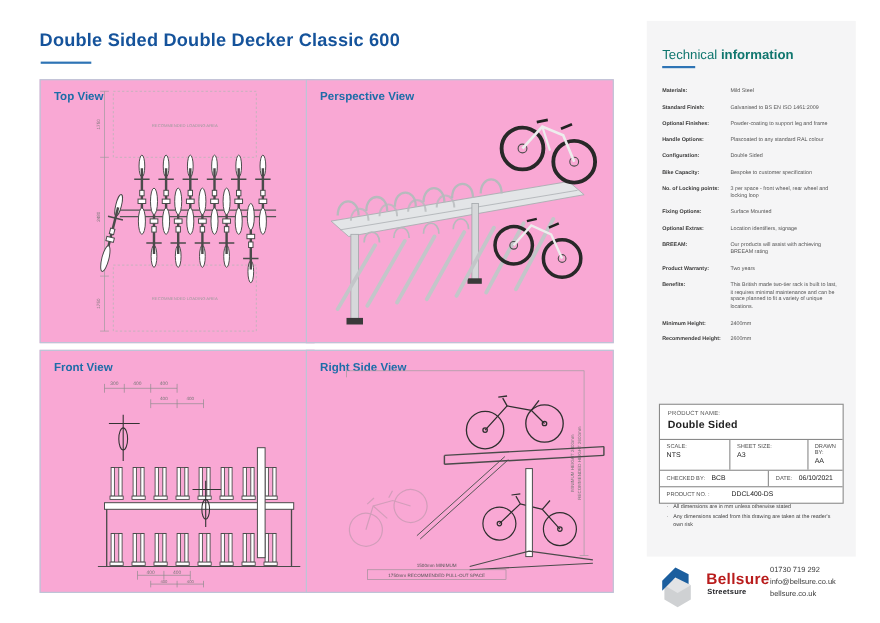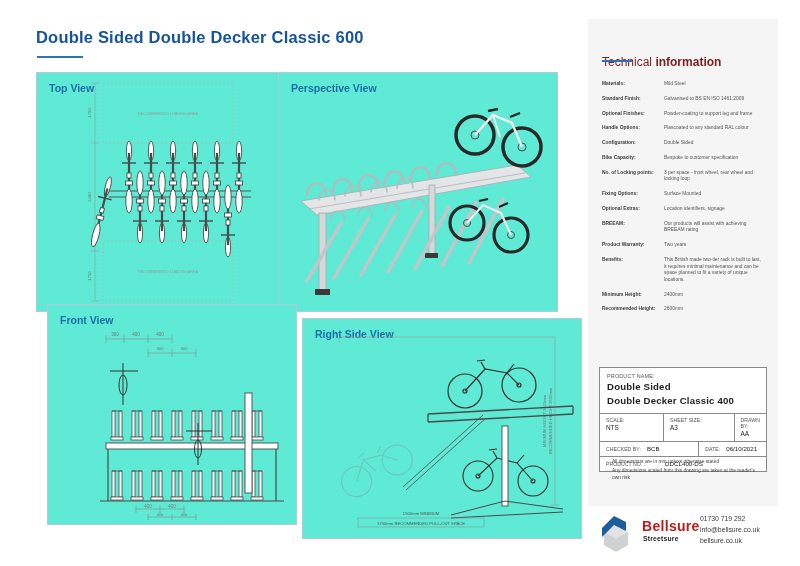--- a/index.html
+++ b/index.html
@@ -2,30 +2,30 @@
 <html><head>
 <meta charset="utf-8">
 <style>
   html,body{margin:0;padding:0;background:#ffffff;}
   #sheet{position:relative;width:800px;height:566px;background:#ffffff;overflow:hidden;
          font-family:"Liberation Sans", sans-serif;}
   
   #page-title{position:absolute;left:36px;top:28px;font-size:16.5px;font-weight:bold;color:#15539b;letter-spacing:.2px;}
   #title-underline{position:absolute;left:37px;top:56px;width:46px;height:2px;background:#2e74b5;}
   
-  .panel{position:absolute;background:#5eead4;border:1px solid #b7c7d8;text-align:right;}
+  .panel{position:absolute;background:#f9a8d4;border:1px solid #b7c7d8;text-align:right;}
   .panel-label{position:absolute;left:12px;top:9px;font-size:10.5px;font-weight:bold;color:#1d6da8;}
   #panel-top{left:36px;top:72px;width:248px;height:238px;}
   #panel-persp{left:278px;top:72px;width:278px;height:238px;}
-  #panel-front{left:36px;top:304px;width:248px;height:219px;margin-left:11px;}
-  #panel-right{left:302px;top:318px;width:278px;height:219px;}
+  #panel-front{left:36px;top:318px;width:248px;height:219px;}
+  #panel-right{left:278px;top:318px;width:278px;height:219px;}
   .panel svg{position:absolute;left:0;top:0;}
   
   #sidebar{position:absolute;left:588px;top:19px;width:190px;height:487px;background:#f5f5f6;}
-  #tech-heading{position:absolute;left:14px;top:36px;font-size:12px;color:#7f1d1d;}
+  #tech-heading{position:absolute;left:14px;top:24px;font-size:12px;color:#0f766e;}
   #tech-heading b{font-weight:bold;}
   #tech-underline{position:absolute;left:14px;top:41px;width:30px;height:2px;background:#2e74b5;}
   #spec-list{position:absolute;left:14px;top:62px;width:162px;}
   .spec-row{display:flex;margin-bottom:8.2px;font-size:4.9px;line-height:1.35;}
   .spec-label{width:62px;flex:0 0 62px;font-weight:bold;color:#3c3c3c;}
   .spec-value{flex:1;color:#555;}
   
   #product-box{position:absolute;left:11px;top:348px;width:166px;background:#fff;border:1px solid #8a8a8a;color:#333;}
   #product-name-block{padding:5px 7px 6px 7px;}
   #product-name-label{font-size:5.4px;color:#555;letter-spacing:.2px;}
@@ -483,21 +483,20 @@
       <div class="spec-row">
           <div class="spec-label">Recommended Height:</div>
           <div class="spec-value">2600mm</div>
         </div>
     </div>
 
     <div id="product-box">
       <div id="product-name-block">
         <div id="product-name-label">PRODUCT NAME:</div>
         <div class="product-name-line">Double Sided</div>
-        <div class="product-name-line">Double Decker Classic 400</div>
       </div>
       <div class="pbox-row">
         <div class="pbox-cell" style="width:31%;">
           <div class="cell-label">SCALE:</div>
           <div class="cell-value">NTS</div>
         </div>
         <div class="pbox-cell" style="width:35%;">
           <div class="cell-label">SHEET SIZE:</div>
           <div class="cell-value">A3</div>
         </div>

